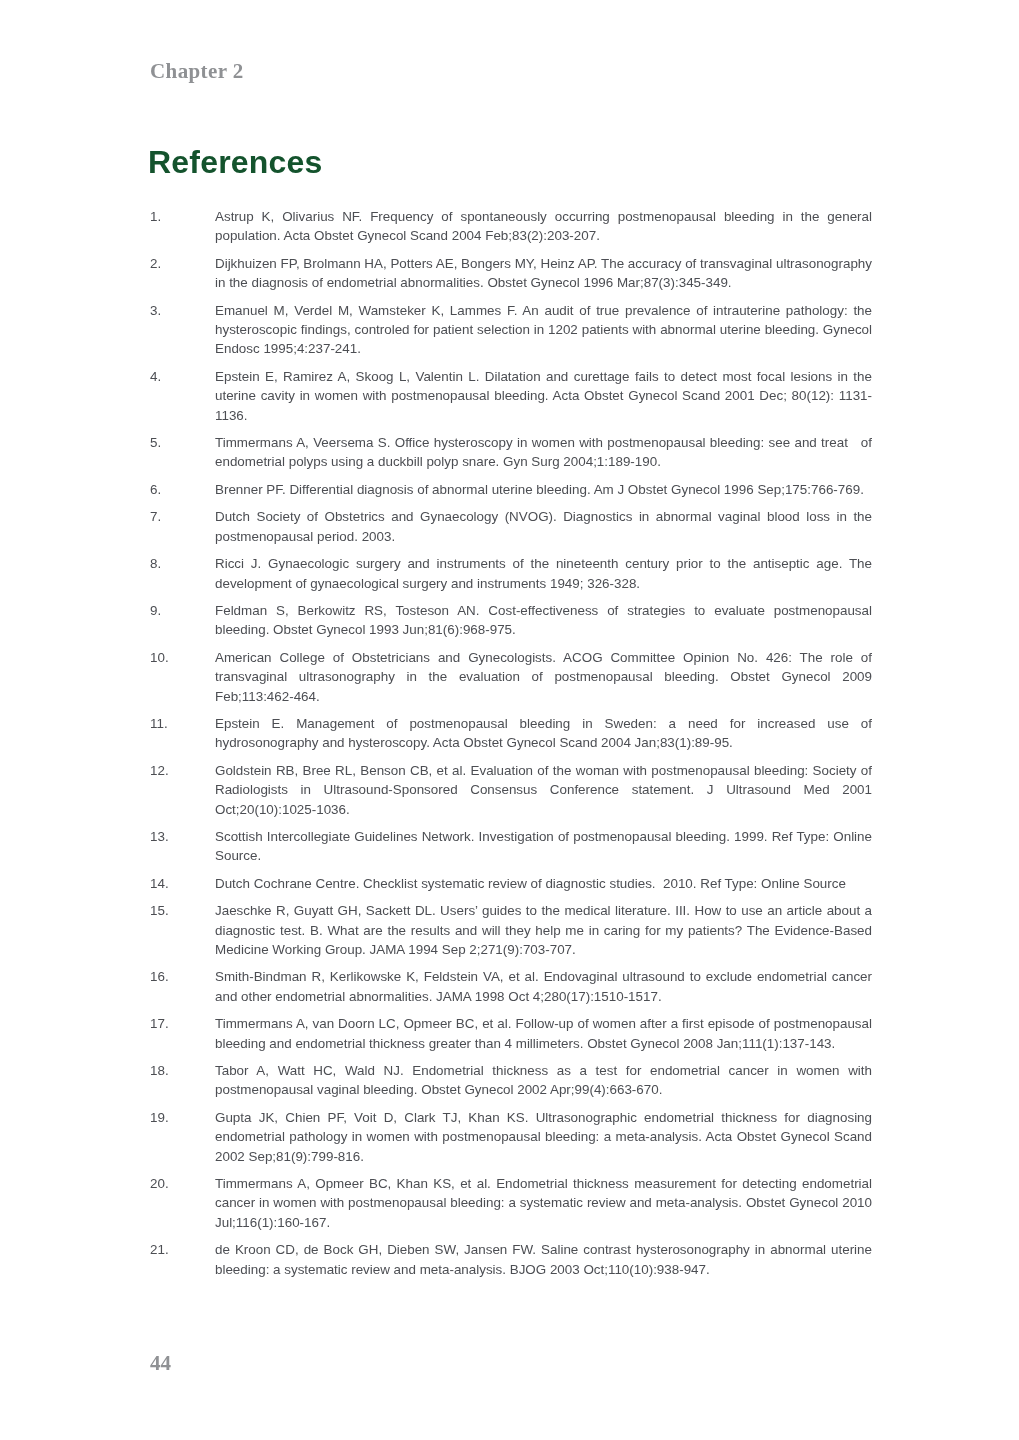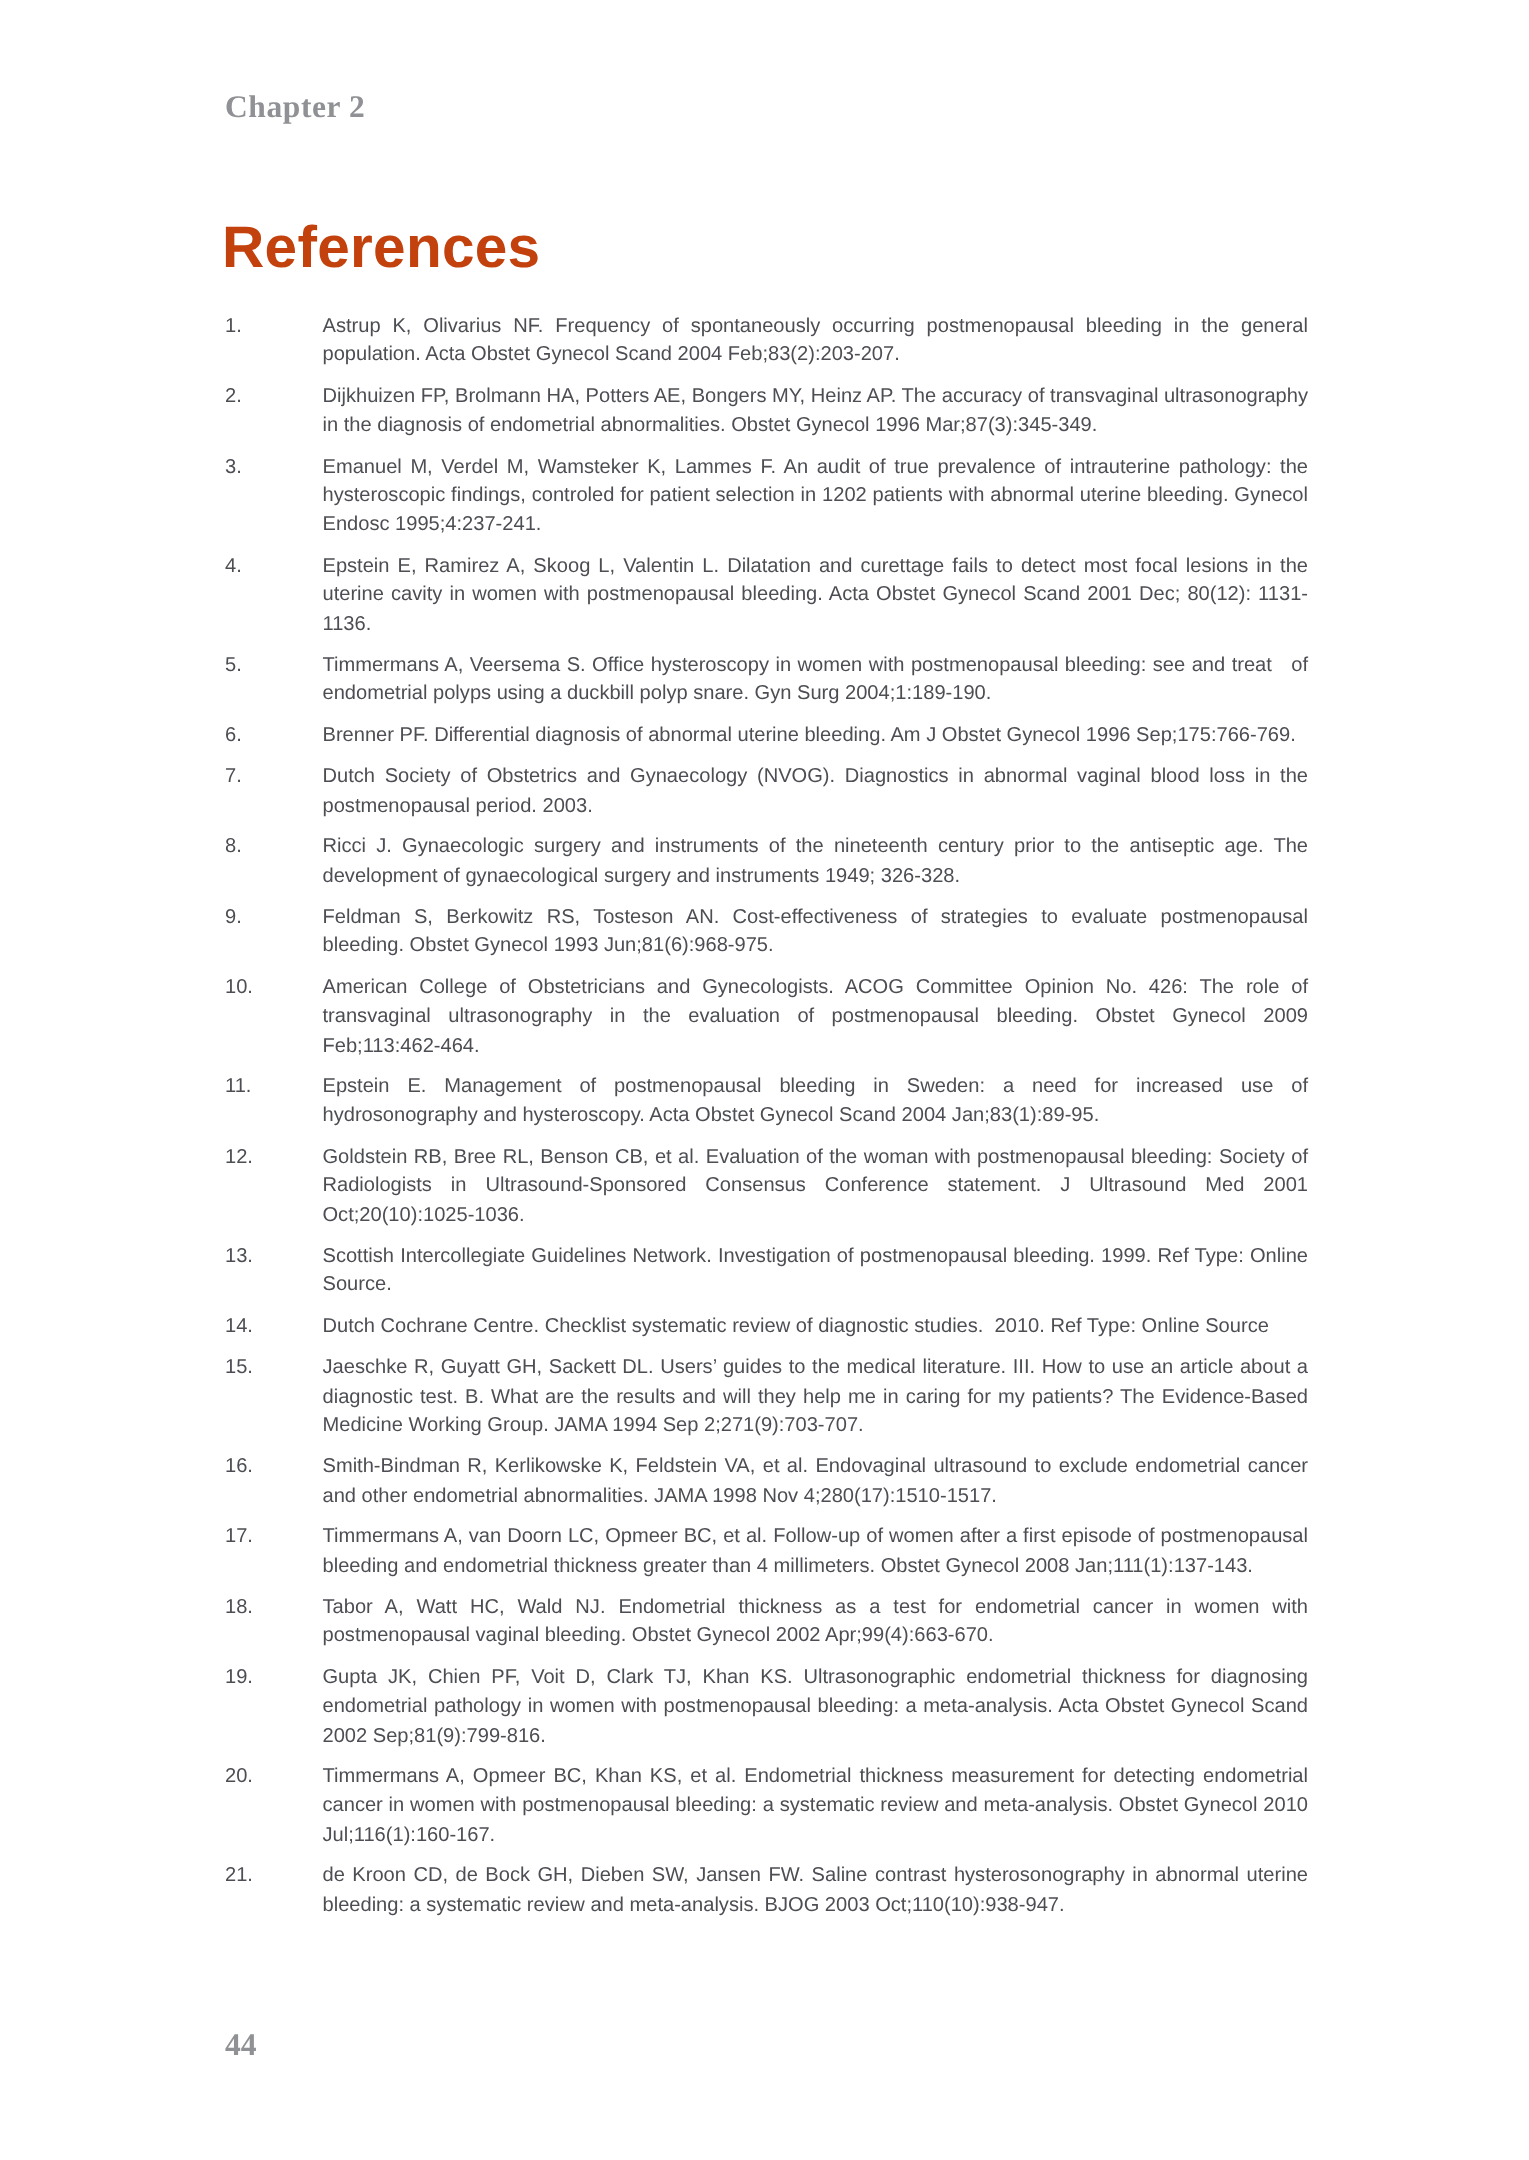--- a/index.html
+++ b/index.html
@@ -23,24 +23,24 @@
     font-weight: 700;
     letter-spacing: 0.4px;
     color: #8f9194;
     font-family: Liberation Serif, serif;
   }
   .title {
     position: absolute;
     top: 144px;
     left: 148px;
     margin: 0;
-    font-size: 39px;
+    font-size: 32px;
     font-weight: 700;
     letter-spacing: 0.2px;
-    color: #c2410c;
+    color: #14532d;
   }
   .refs {
     position: absolute;
     top: 207px;
     left: 150px;
     width: 722px;
     margin: 0;
     padding: 0;
     list-style: none;
   }
@@ -139,21 +139,21 @@
       <li class="ref">
       <span class="num">14.</span>
       <span class="txt">Dutch Cochrane Centre. Checklist systematic review of diagnostic studies. &nbsp;2010. Ref Type: Online Source</span>
     </li>
       <li class="ref">
       <span class="num">15.</span>
       <span class="txt">Jaeschke R, Guyatt GH, Sackett DL. Users’ guides to the medical literature. III. How to use an article about a diagnostic test. B. What are the results and will they help me in caring for my patients? The Evidence-Based Medicine Working Group. JAMA 1994 Sep 2;271(9):703-707.</span>
     </li>
       <li class="ref">
       <span class="num">16.</span>
-      <span class="txt">Smith-Bindman R, Kerlikowske K, Feldstein VA, et al. Endovaginal ultrasound to exclude endometrial cancer and other endometrial abnormalities. JAMA 1998 Nov 4;280(17):1510-1517.</span>
+      <span class="txt">Smith-Bindman R, Kerlikowske K, Feldstein VA, et al. Endovaginal ultrasound to exclude endometrial cancer and other endometrial abnormalities. JAMA 1998 Oct 4;280(17):1510-1517.</span>
     </li>
       <li class="ref">
       <span class="num">17.</span>
       <span class="txt">Timmermans A, van Doorn LC, Opmeer BC, et al. Follow-up of women after a first episode of postmenopausal bleeding and endometrial thickness greater than 4 millimeters. Obstet Gynecol 2008 Jan;111(1):137-143.</span>
     </li>
       <li class="ref">
       <span class="num">18.</span>
       <span class="txt">Tabor A, Watt HC, Wald NJ. Endometrial thickness as a test for endometrial cancer in women with postmenopausal vaginal bleeding. Obstet Gynecol 2002 Apr;99(4):663-670.</span>
     </li>
       <li class="ref">

